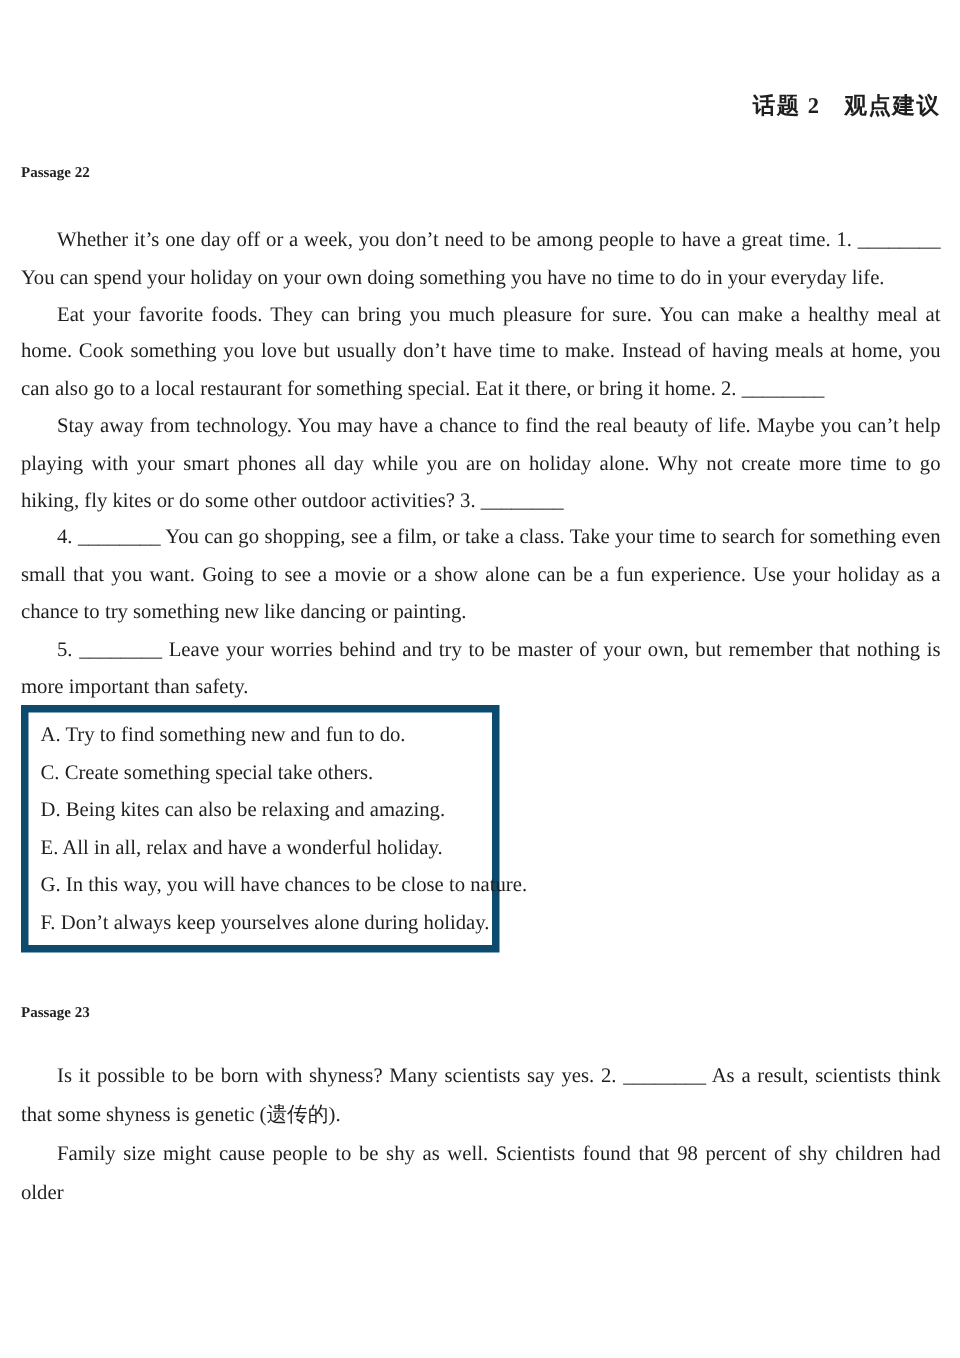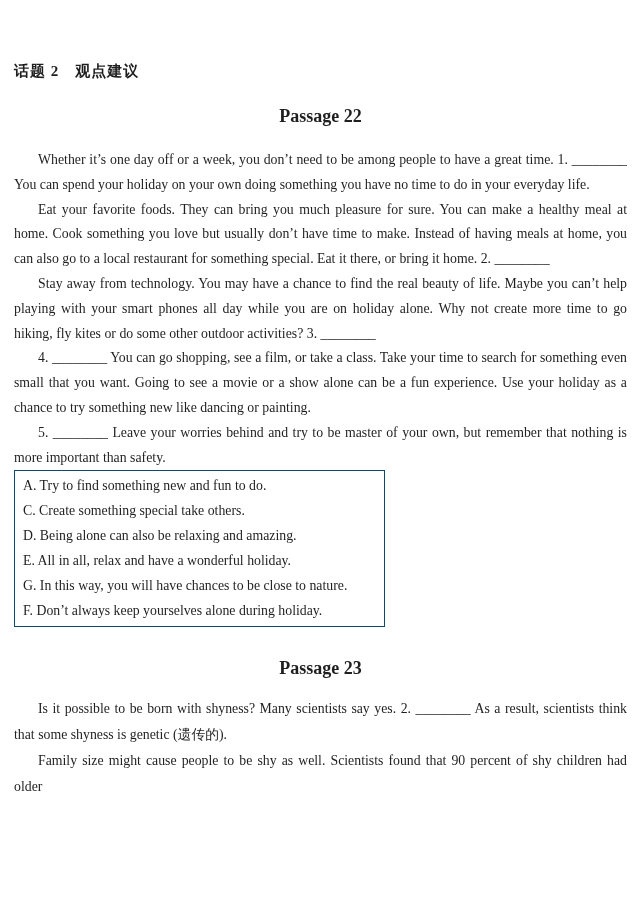--- a/index.html
+++ b/index.html
@@ -17,30 +17,30 @@
   }
   .page {
     box-sizing: border-box;
     width: 640px;
     height: 905px;
     padding: 62px 13px 0 14px;
     background: #ffffff;
   }
   .topic-title {
     margin: 0;
-    text-align: left;
+    text-align: right;
     font-size: 15px;
     font-weight: bold;
     line-height: 18px;
     letter-spacing: 1px;
   }
   .passage-heading {
     margin: 27px 0 0 0;
-    text-align: center;
-    font-size: 18px;
+    text-align: left;
+    font-size: 10px;
     font-weight: bold;
     line-height: 18px;
   }
   .passage-heading.second {
     margin-top: 32px;
   }
   .body-block {
     margin-top: 23px;
   }
   .body-block p {
@@ -55,23 +55,23 @@
     margin-top: 19px;
   }
   .body-block.p23 p {
     line-height: 26px;
   }
   .body-block p.force-justify {
     text-align-last: justify;
   }
   .options-box {
     box-sizing: border-box;
-    width: 371px;
+    width: 319px;
     margin-top: 0;
-    border: 1px solid #0c4a6e;
+    border: 5px solid #0c4a6e;
     padding: 2px 0 3px 8px;
     background: #ffffff;
   }
   .options-box p {
     margin: 0;
     font-size: 13.8px;
     line-height: 25px;
     white-space: nowrap;
     text-align: left;
   }
@@ -89,26 +89,26 @@
     <p>Whether it’s one day off or a week, you don’t need to be among people to have a great time. 1. ________ You can spend your holiday on your own doing something you have no time to do in your everyday life.</p>
     <p>Eat your favorite foods. They can bring you much pleasure for sure. You can make a healthy meal at home. Cook something you love but usually don’t have time to make. Instead of having meals at home, you can also go to a local restaurant for something special. Eat it there, or bring it home. 2. ________</p>
     <p>Stay away from technology. You may have a chance to find the real beauty of life. Maybe you can’t help playing with your smart phones all day while you are on holiday alone. Why not create more time to go hiking, fly kites or do some other outdoor activities? 3. ________</p>
     <p>4. ________ You can go shopping, see a film, or take a class. Take your time to search for something even small that you want. Going to see a movie or a show alone can be a fun experience. Use your holiday as a chance to try something new like dancing or painting.</p>
     <p>5. ________ Leave your worries behind and try to be master of your own, but remember that nothing is more important than safety.</p>
   </div>
 
   <div class="options-box">
     <p>A. Try to find something new and fun to do.</p>
     <p>C. Create something special take others.</p>
-    <p>D. Being alone can also be relaxing and amazing.</p>
+    <p>D. Being kites can also be relaxing and amazing.</p>
     <p>E. All in all, relax and have a wonderful holiday.</p>
     <p>G. In this way, you will have chances to be close to nature.</p>
     <p>F. Don’t always keep yourselves alone during holiday.</p>
   </div>
 
   <h2 class="passage-heading second">Passage 23</h2>
 
   <div class="body-block p23">
     <p>Is it possible to be born with shyness? Many scientists say yes. 2. ________ As a result, scientists think that some shyness is genetic (遗传的).</p>
-    <p class="force-justify">Family size might cause people to be shy as well. Scientists found that 90 percent of shy children had older</p>
+    <p class="force-justify">Family size might cause people to be shy as well. Scientists found that 98 percent of shy children had older</p>
   </div>
 
 </div>
 
 </body></html>

